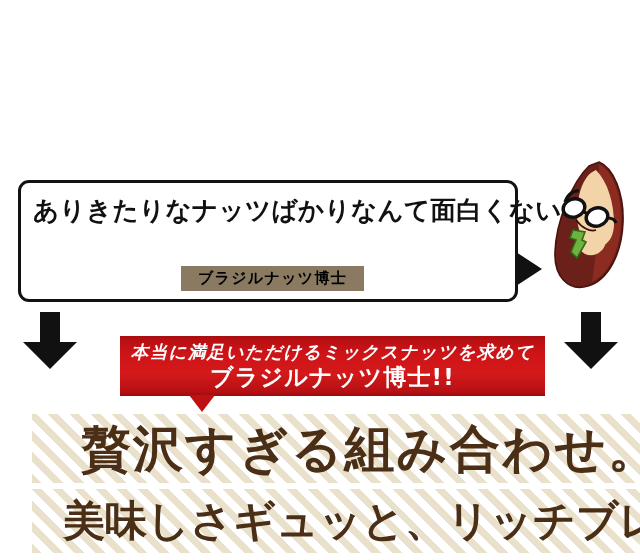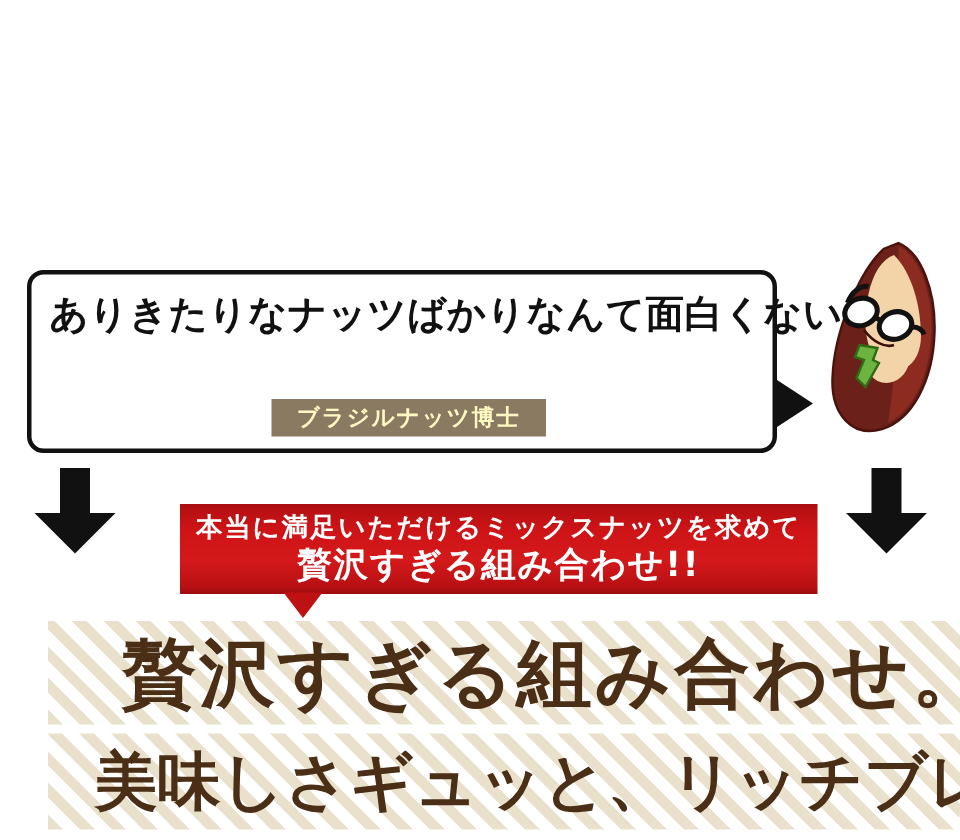--- a/index.html
+++ b/index.html
@@ -55,21 +55,21 @@
     letter-spacing: 0.4px;
     white-space: nowrap;
   }
   .name-badge {
     position: absolute;
     left: 181px;
     top: 266px;
     width: 183px;
     height: 25px;
     background: #8a7a62;
-    color: #fef9c3;
+    color: #000000;
     font-size: 15px;
     font-weight: 700;
     letter-spacing: 1.3px;
     display: flex;
     align-items: center;
     justify-content: center;
     box-sizing: border-box;
   }
 
   
@@ -116,20 +116,21 @@
     border-right: 13px solid transparent;
     border-top: 17px solid #bd1114;
   }
   .red-line-1 {
     font-size: 17.5px;
     font-weight: 700;
     color: #ffffff;
     letter-spacing: 1.4px;
     line-height: 22px;
     white-space: nowrap;
+    font-style: italic;
   }
   .red-line-2 {
     font-size: 23px;
     font-weight: 700;
     color: #ffffff;
     letter-spacing: 1.2px;
     line-height: 28px;
     white-space: nowrap;
   }
 
@@ -220,21 +221,21 @@
   </div>
 
   <div class="arrow arrow-right">
     <svg viewBox="0 0 56 58" width="56" height="58">
       <path d="M18 0 H38 V30 H55 L28 57 L1 30 H18 Z" fill="#111111"></path>
     </svg>
   </div>
 
   <div class="red-banner">
     <div class="red-line-1">本当に満足いただけるミックスナッツを求めて</div>
-    <div class="red-line-2">贅沢すぎる組み合わせ!!</div>
+    <div class="red-line-2">ブラジルナッツ博士!!</div>
   </div>
   <div class="red-tail"></div>
 
   <div class="stripe-band band-1">
     <div class="headline-1">贅沢すぎる組み合わせ。</div>
   </div>
 
   <div class="stripe-band band-2">
     <div class="headline-2">美味しさギュッと、リッチブレンド</div>
   </div>

